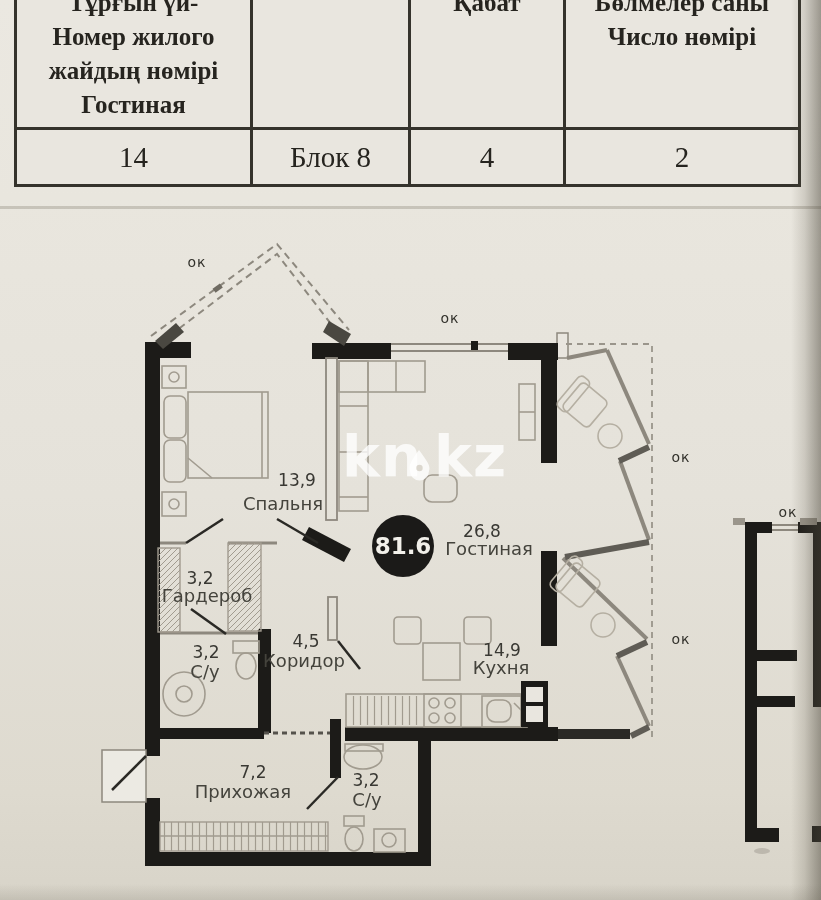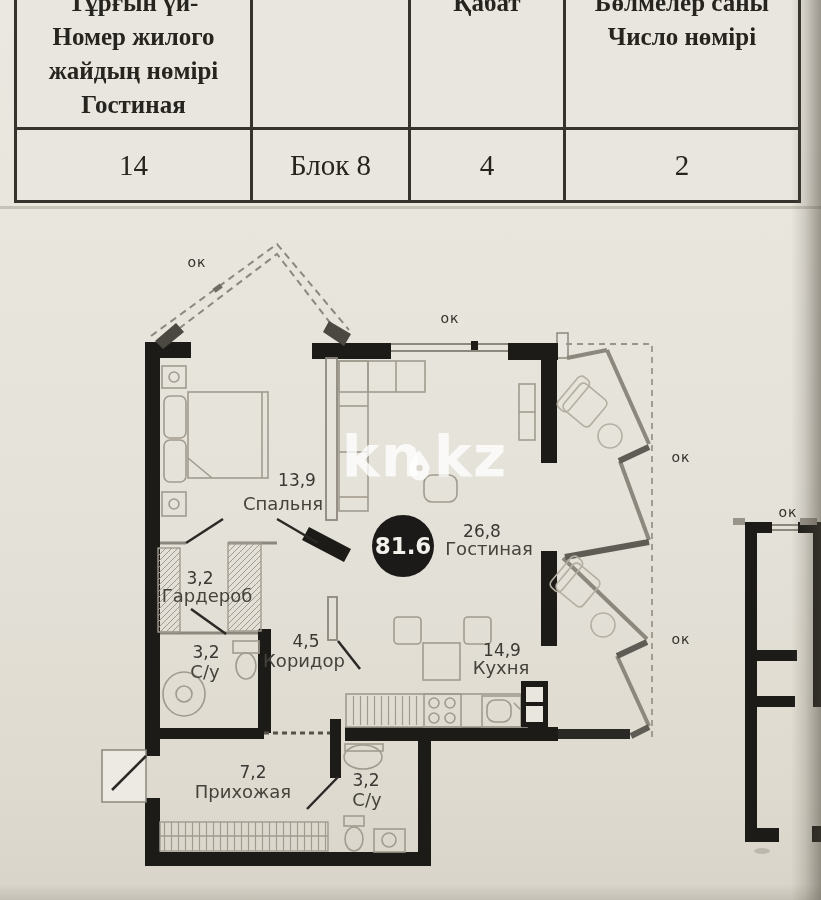--- a/index.html
+++ b/index.html
@@ -27,21 +27,21 @@
     color:#26241f;
   }
   .hcell{
     height:144px;box-sizing:border-box;
     border-right:3px solid #35332c;border-bottom:3px solid #35332c;
     text-align:center;font-weight:bold;font-size:25px;line-height:34px;
     padding-top:0;overflow:hidden;
   }
   .hcell:nth-child(4){border-right:none;}
   .vcell{
-    height:70px;box-sizing:border-box;
+    height:54px;box-sizing:border-box;
     border-right:3px solid #35332c;
     display:flex;align-items:center;justify-content:center;
     font-size:29px;
   }
   .vcell:nth-child(8){border-right:none;}
 
   
   .plan{position:absolute;left:0;top:210px;}
   .plan text{font-family:"DejaVu Sans",sans-serif;}
   .room-name{font-size:18px;fill:#44433c;}

